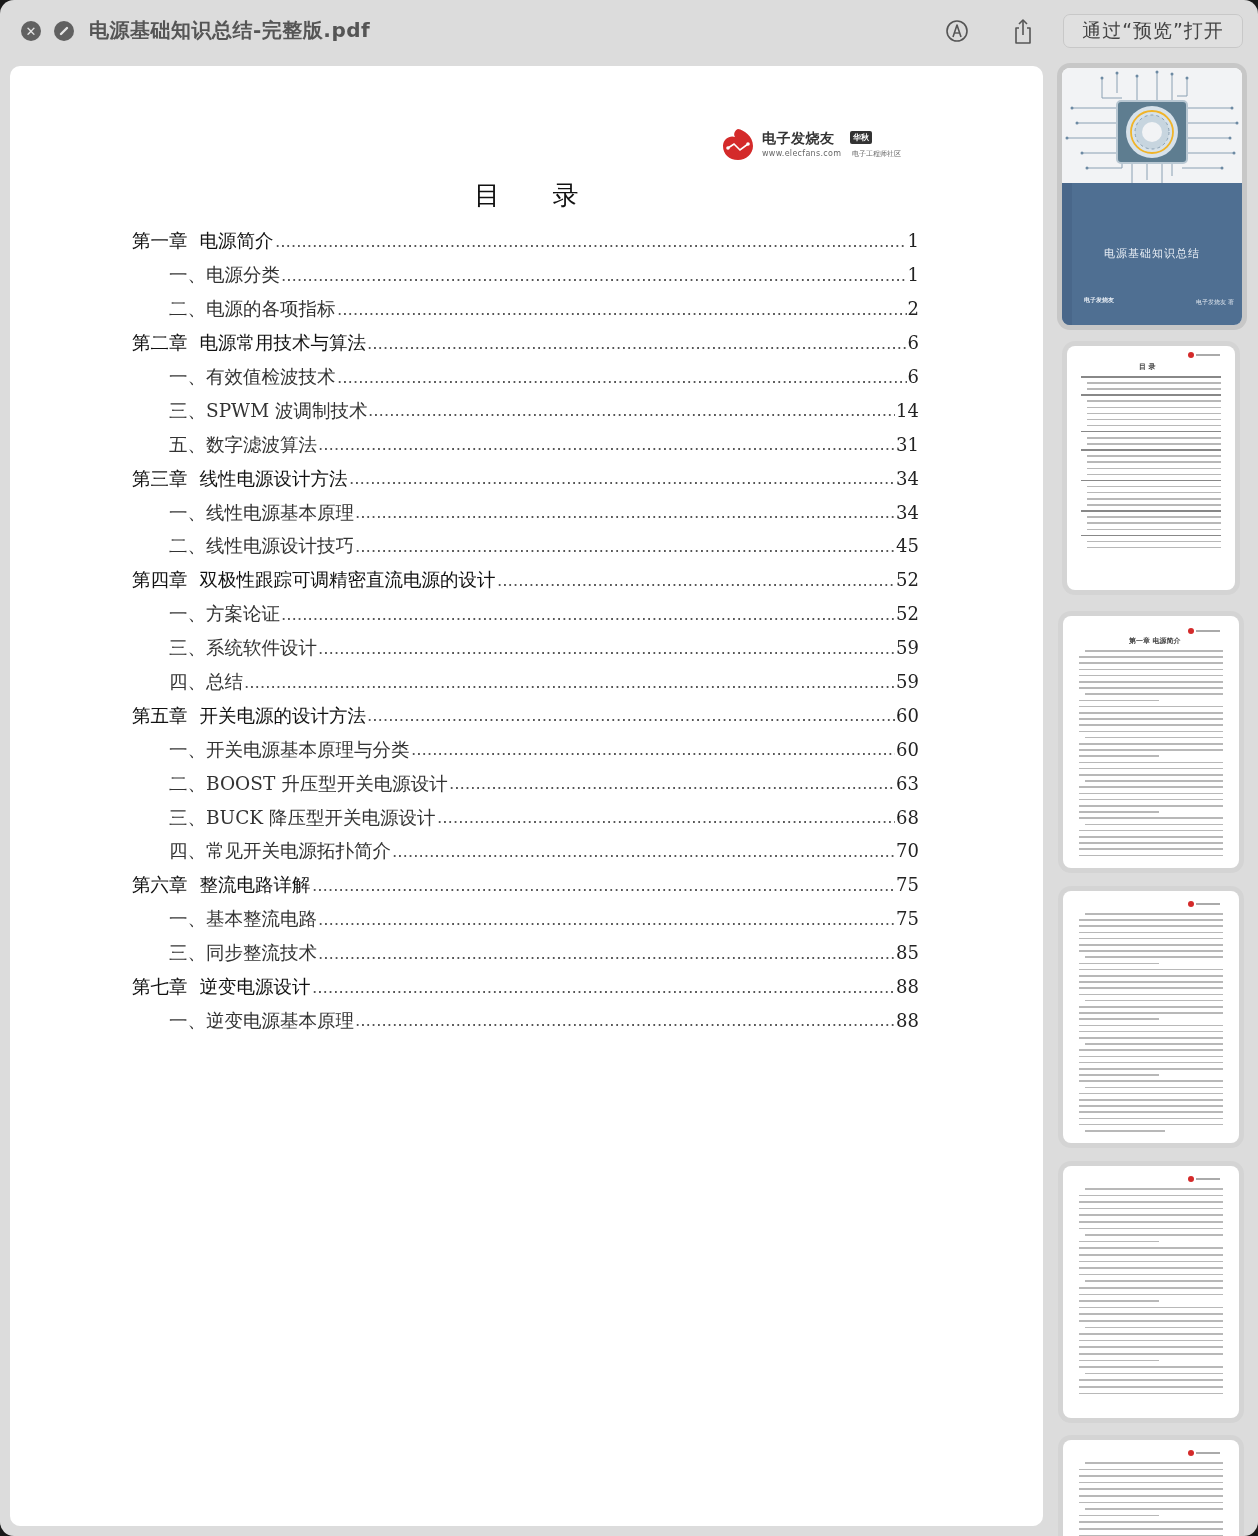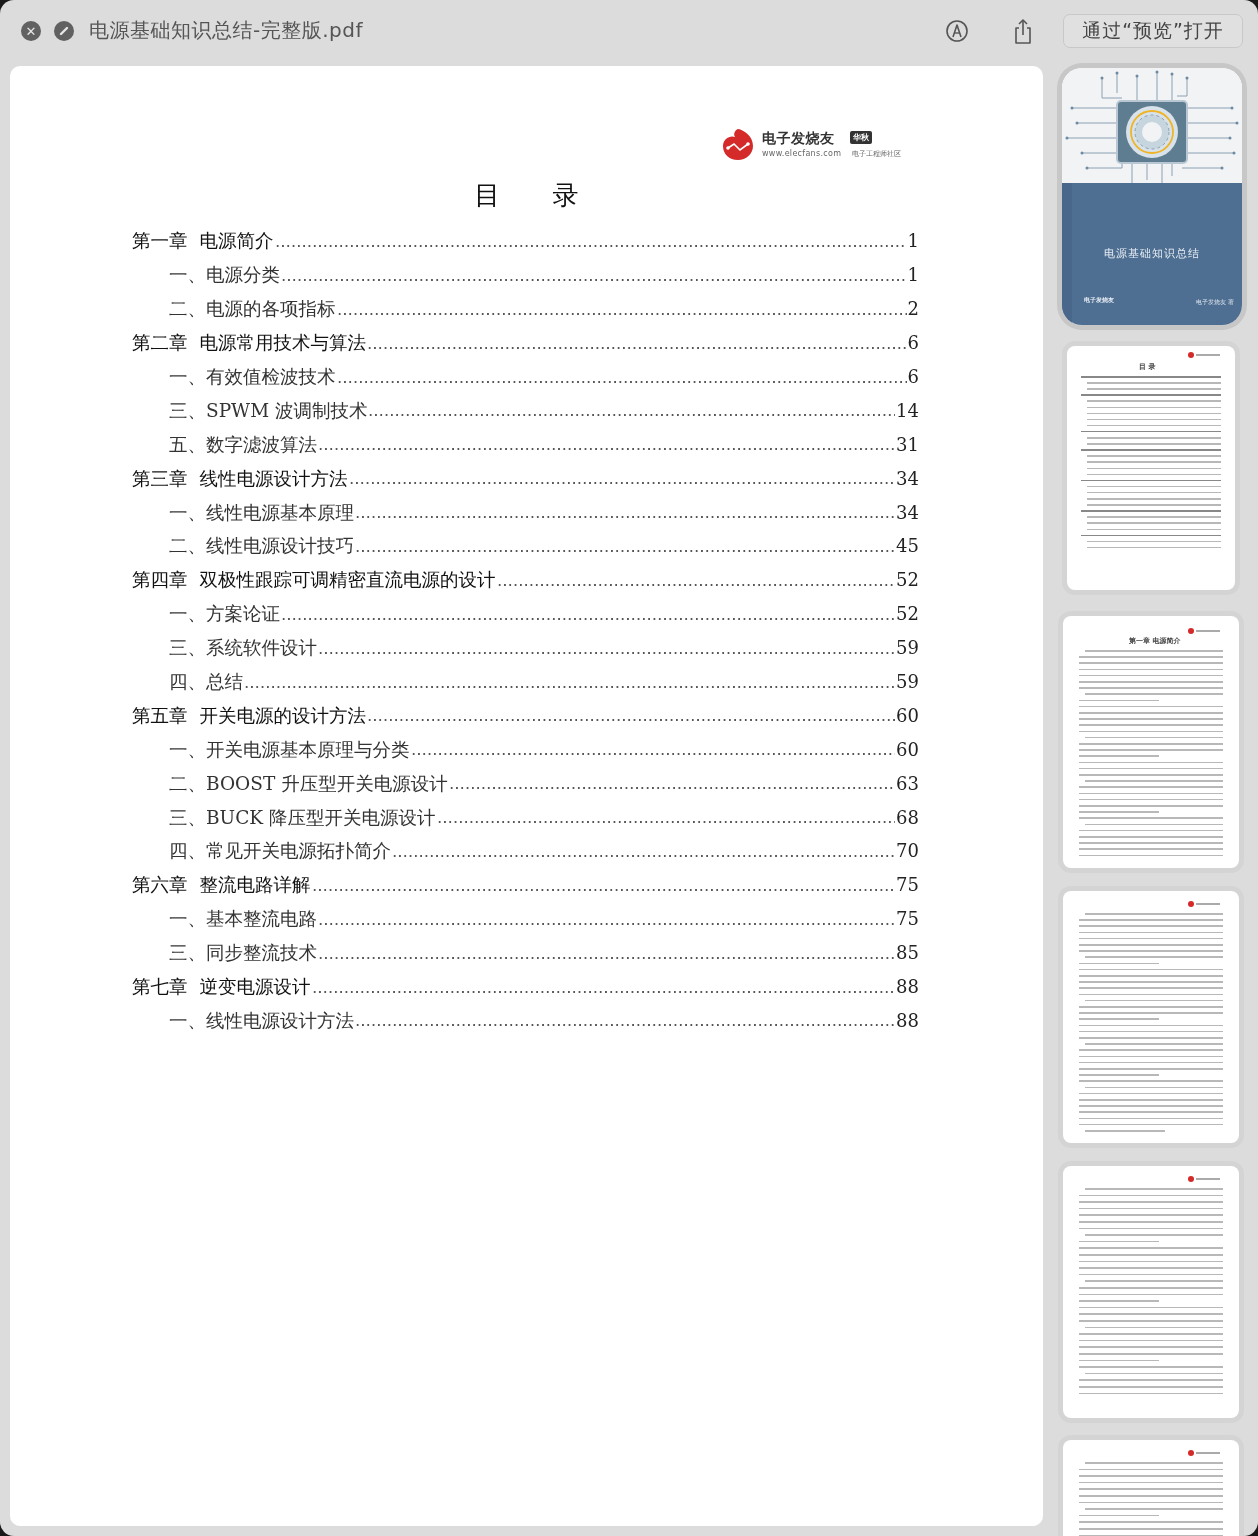--- a/index.html
+++ b/index.html
@@ -13,21 +13,21 @@
     position: absolute; left: 0; top: 0; width: 1258px; height: 62px;
     display: flex; align-items: center;
   }
   .tb-icon {
     position: absolute; top: 21px; width: 20px; height: 20px; border-radius: 50%;
     background: #616161; display: flex; align-items: center; justify-content: center;
     color: #e6e6e6; font-size: 13px; font-weight: bold; cursor: pointer;
   }
   .tb-title {
     position: absolute; left: 89px; top: 17px; font-size: 20px; color: #555;
-    font-weight: normal; letter-spacing: 0.5px;
+    font-weight: bold; letter-spacing: 0.5px;
   }
   .tb-right-icon {
     position: absolute; top: 16px; width: 30px; height: 30px;
     display: flex; align-items: center; justify-content: center; cursor: pointer;
   }
   .open-btn {
     position: absolute; left: 1063px; top: 14px; width: 180px; height: 34px;
     border: 1px solid #c8c8c8; border-radius: 7px; background: #e0e0e0;
     font-size: 19px; color: #444; display: flex; align-items: center; justify-content: center;
     letter-spacing: 1px; cursor: pointer;
@@ -81,21 +81,21 @@
   .toc-page {
     flex: 0 0 auto; font-family: "DejaVu Serif", "Liberation Serif", serif; font-size: 18px; color: #222;
   }
   .sidebar {
     position: absolute; left: 1055px; top: 62px; width: 203px; height: 1474px;
   }
   .thumb {
     position: absolute; left: 7px; width: 180px; background: #fff; border-radius: 8px;
     box-shadow: 0 0 0 5px #d4d4d4; overflow: hidden; cursor: pointer;
   }
-  .thumb.selected { box-shadow: 0 0 0 5px #c7c7c7; border-radius: 20px; }
+  .thumb.selected { box-shadow: 0 0 0 5px #c7c7c7; }
   .cover-top { position: absolute; left: 0; top: 0; width: 180px; height: 115px; background: #f2f3f5; }
   .cover-bottom { position: absolute; left: 0; top: 115px; width: 180px; height: 142px; background: #4f6f92; }
   .cover-spine { position: absolute; left: 0; top: 115px; width: 10px; height: 142px; background: #49678a; }
   .cover-title {
     position: absolute; left: 0; top: 178px; width: 180px; text-align: center; color: #e8eef5;
     font-size: 11px; letter-spacing: 1px;
   }
   .cover-brand { position: absolute; left: 22px; top: 228px; color: #e8eef5; font-size: 6px; font-weight: bold; }
   .cover-author { position: absolute; left: 134px; top: 230px; color: #dbe3ec; font-size: 6px; }
   .mini-line { position: absolute; height: 1.5px; background: #b8b8b8; }
@@ -261,21 +261,21 @@
           <span class="toc-label"><span>三、同步整流技术</span></span>
           <span class="toc-dots"></span>
           <span class="toc-page">85</span>
         </div>
         <div class="toc-row chapter">
           <span class="toc-label"><span class="ch-num">第七章</span><span>逆变电源设计</span></span>
           <span class="toc-dots"></span>
           <span class="toc-page">88</span>
         </div>
         <div class="toc-row section">
-          <span class="toc-label"><span>一、线性电源设计方法</span></span>
+          <span class="toc-label"><span>一、逆变电源基本原理</span></span>
           <span class="toc-dots"></span>
           <span class="toc-page">88</span>
         </div>
       </div>
   </div>
 
   <div class="sidebar">
 
     <div class="thumb selected" style="top:6px; height:257px;">
       <div class="cover-top">

